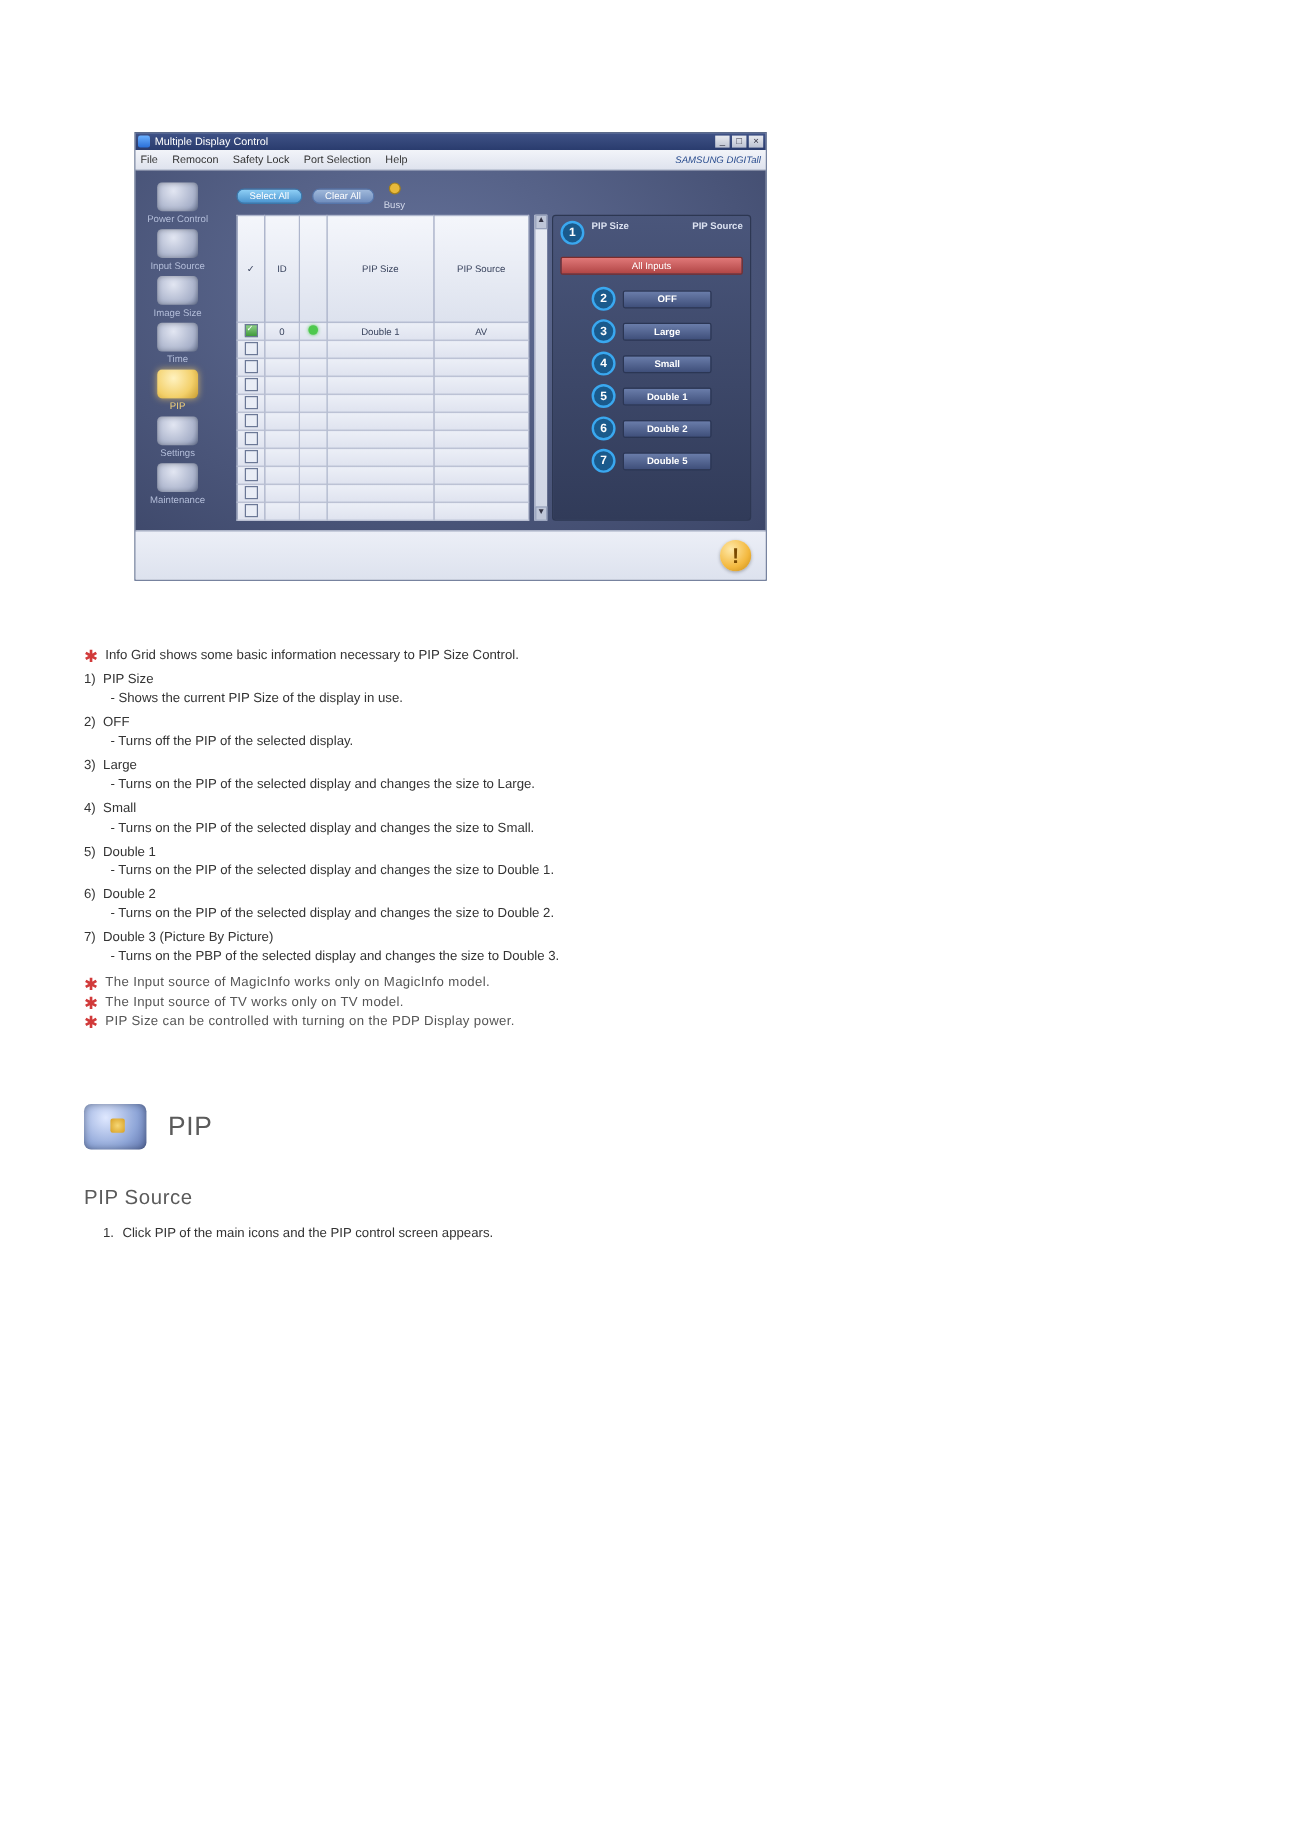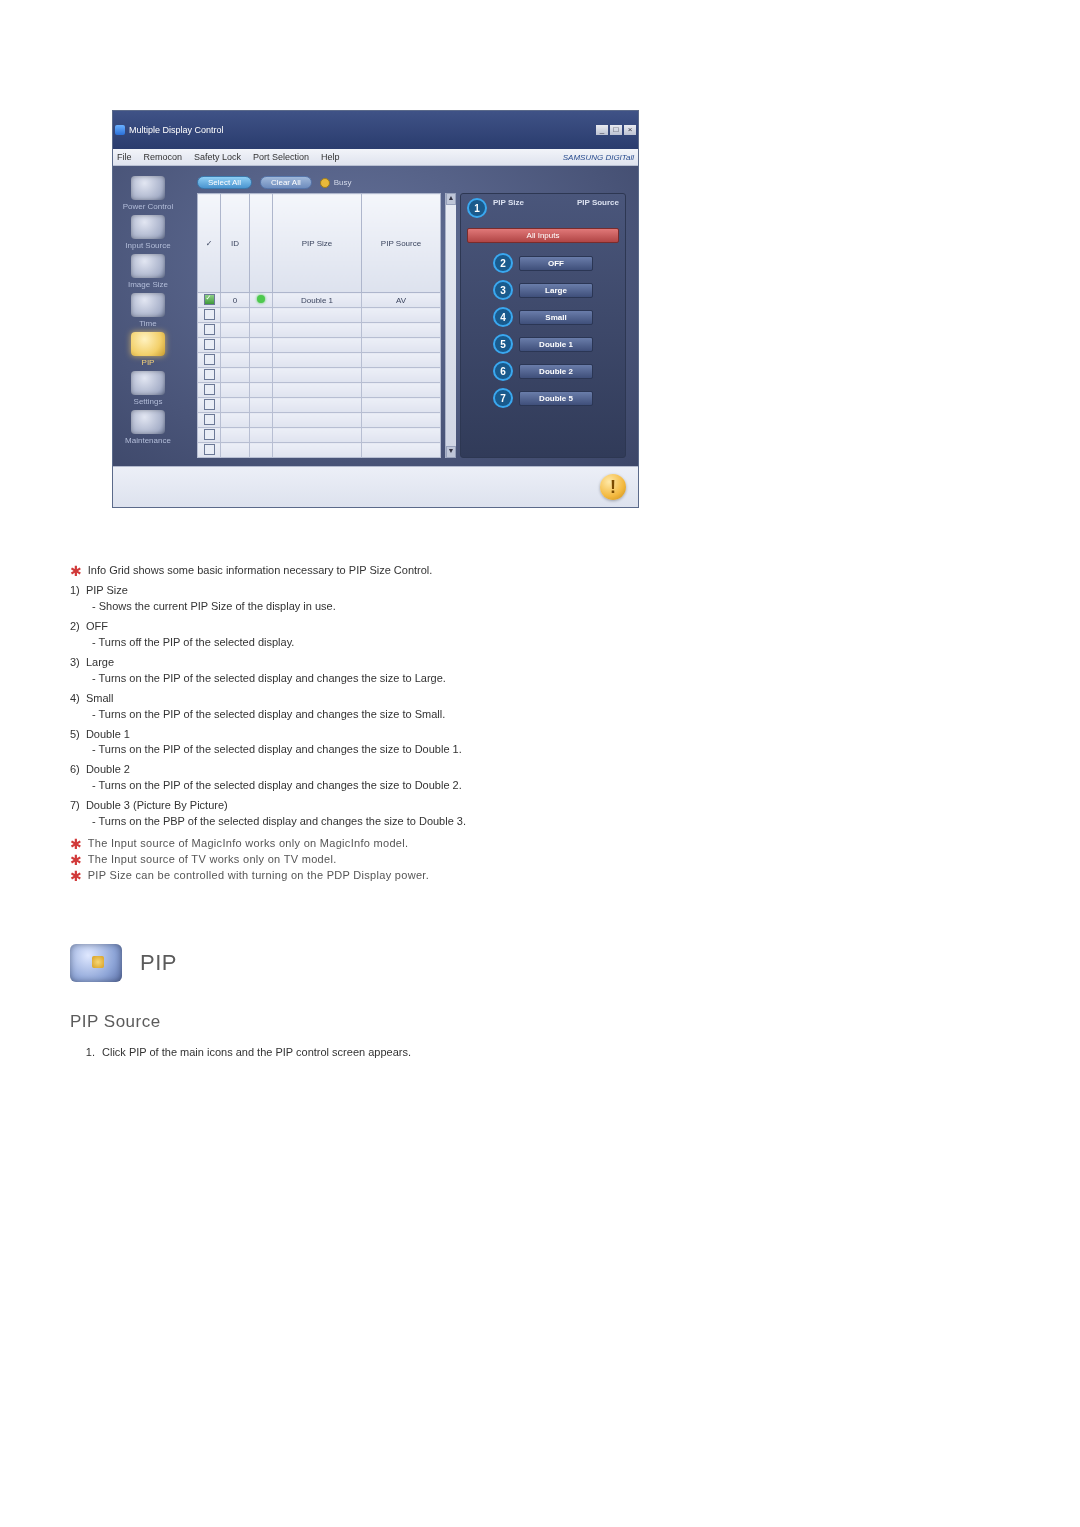--- a/index.html
+++ b/index.html
@@ -23,21 +23,21 @@
     box-shadow: 0 0 0 1px #c8cdd8 inset;
     font-size: 9px;
     color: #2b3344;
   }
   .titlebar {
     height: 14px;
     background: linear-gradient(#3f5286, #2a3c6e);
     color: #fff;
     display: flex;
     align-items: center;
-    padding: 12px 2px;
+    padding: 0 2px;
     font-size: 9px;
   }
   .titlebar .tb-icon {
     width: 10px; height: 10px;
     background: linear-gradient(#6ab0ff,#2a6fd8);
     border-radius: 2px;
     margin-right: 4px;
   }
   .titlebar .tb-title { flex: 1; }
   .titlebar .tb-btns { display:flex; gap:2px; }
@@ -113,21 +113,21 @@
   }
   .pill-btn {
     background: linear-gradient(#8fd0f6,#4a94cf);
     color:#fff;
     font-size:8px;
     padding:1px 10px;
     border-radius:8px;
     border:1px solid #3a79ad;
   }
   .pill-btn.clear { background: linear-gradient(#a0b9db,#6e8cbd); border-color:#5676ab; }
-  .busy-ind { display:flex; align-items:center; gap:4px; color:#d3d9ea; font-size:8px;}
+  .busy-ind { display:flex; align-items:center; gap:4px; color:#d3d9ea; font-size:8px;flex-direction:column;}
   .busy-dot { width:8px; height:8px; border-radius:50%; background:#e8b93a; border:1px solid #a07e1c;}
   .content-row { display:flex; gap:4px; flex:1; }
   
   .grid {
     border-collapse:collapse;
     font-size:8px;
     color:#3b455f;
   }
   .grid th {
     background: linear-gradient(#f4f6fb,#dde2ee);

